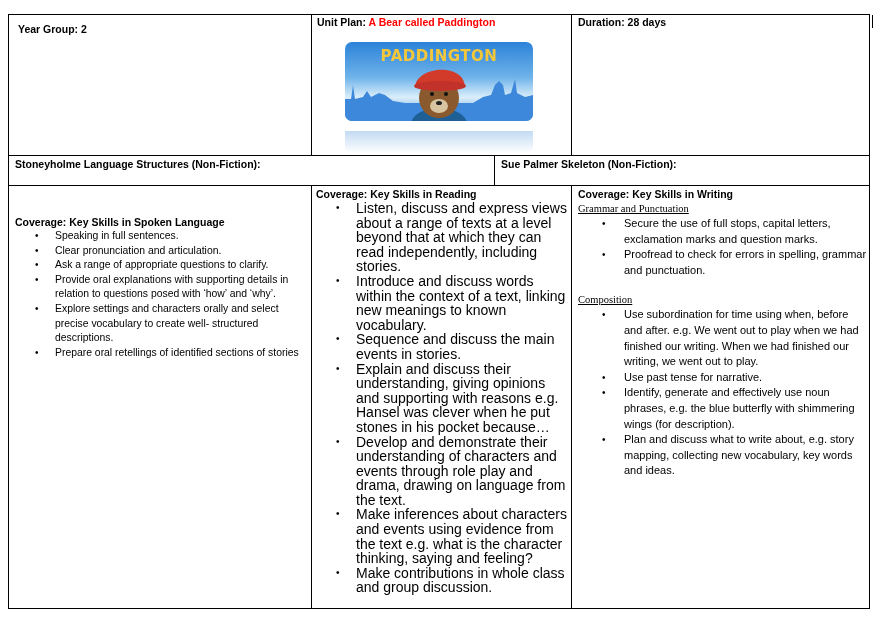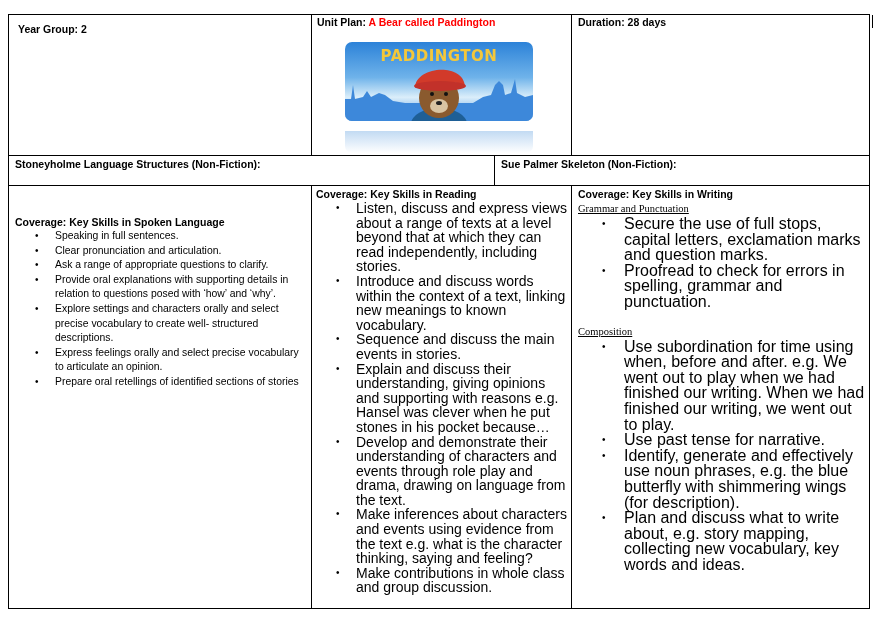--- a/index.html
+++ b/index.html
@@ -5,21 +5,21 @@
   html, body { margin: 0; padding: 0; background: #ffffff; }
   body { width: 877px; height: 621px; position: relative; overflow: hidden;
          font-family: "Liberation Sans", "DejaVu Sans", sans-serif; color: #000; }
   .cell { position: absolute; box-sizing: border-box; }
   .line { position: absolute; background: #000; }
   .hdr { font-size: 10.5px; font-weight: bold; }
   .red { color: #ff0000; }
   ul { margin: 0; padding: 0; list-style: none; }
   li { position: relative; padding-left: 40px; font-size: 10.4px; line-height: 14.6px; }
   li::before { content: "\2022"; position: absolute; left: 20px; top: 0; font-size: 10px; }
-  .wli { font-size: 16px; line-height: 15.6px; padding-left: 46px; }
+  .wli { font-size: 11px; line-height: 15.6px; padding-left: 46px; }
   .wli::before { left: 24px; }
   .sub { font-size: 10.5px; text-decoration: underline; line-height: 15px; font-family: Liberation Serif, serif; }
   .poster { position: absolute; left: 345px; top: 42px; width: 188px; height: 79px;
             border-radius: 7px; overflow: hidden;
             background: linear-gradient(#2c82d8 0%, #6fb3ea 45%, #dbeefa 70%, #4f97e0 100%); }
   .poster-title { position: absolute; top: 5px; left: 0; width: 100%; text-align: center;
                   font-family: "DejaVu Sans", sans-serif; font-weight: bold; font-size: 15px;
                   color: #f4c73a; letter-spacing: 0.5px; }
   .skyline { position: absolute; left: 0; bottom: 0; width: 100%; height: 50px; }
   .reflect { position: absolute; left: 345px; top: 131px; width: 188px; height: 22px;
@@ -78,21 +78,20 @@
 <div class="cell hdr" style="left:501px;top:158px;">Sue Palmer Skeleton (Non-Fiction):</div>
 
 <div class="cell" style="left:15px;top:187px;width:293px;margin-top:28px;">
   <div class="hdr" style="line-height:14px;">Coverage: Key Skills in Spoken Language</div>
   <ul>
     <li>Speaking in full sentences.</li>
     <li>Clear pronunciation and articulation.</li>
     <li>Ask a range of appropriate questions to clarify.</li>
     <li>Provide oral explanations with supporting details in relation to questions posed with ‘how’ and ‘why’.</li>
     <li>Explore settings and characters orally and select precise vocabulary to create well- structured descriptions.</li>
-    <li>Express feelings orally and select precise vocabulary to articulate an opinion.</li>
     <li>Prepare oral retellings of identified sections of stories</li>
   </ul>
 </div>
 
 <div class="cell" style="left:316px;top:187px;width:253px;">
   <div class="hdr" style="line-height:14px;">Coverage: Key Skills in Reading</div>
   <ul>
     <li class="rli">Listen, discuss and express views about a range of texts at a level beyond that at which they can read independently, including stories.</li>
     <li class="rli">Introduce and discuss words within the context of a text, linking new meanings to known vocabulary.</li>
     <li class="rli">Sequence and discuss the main events in stories.</li>

